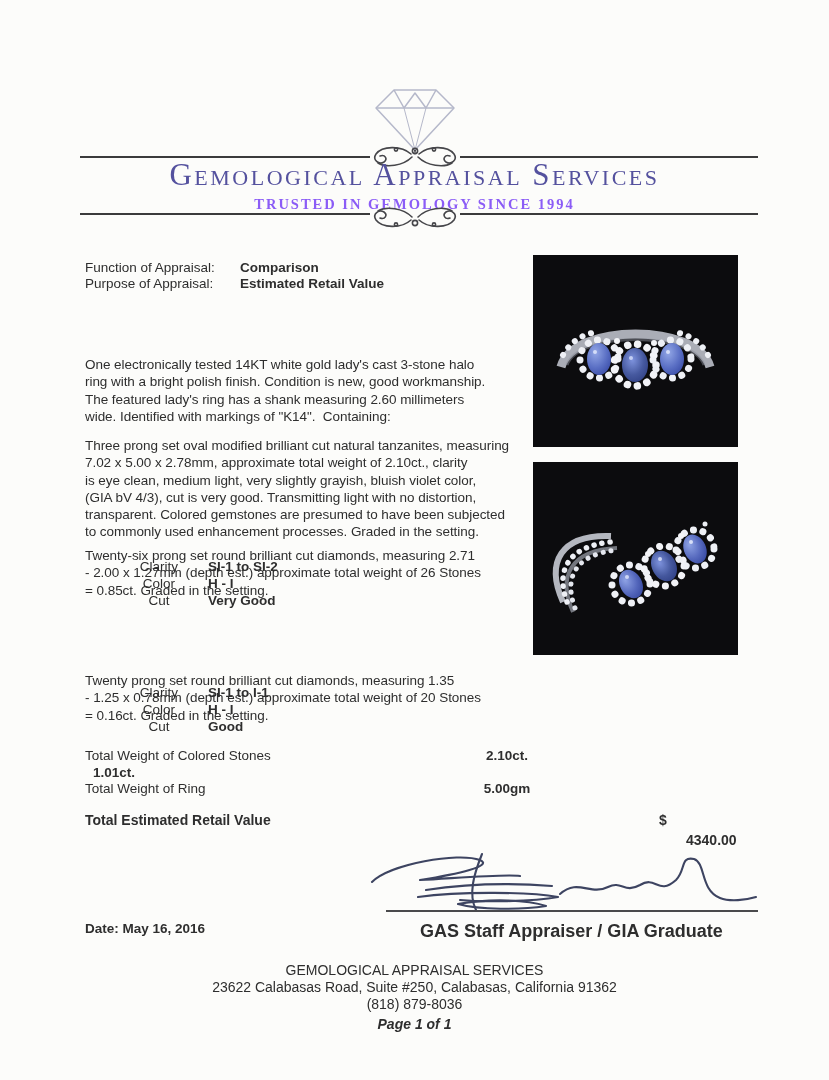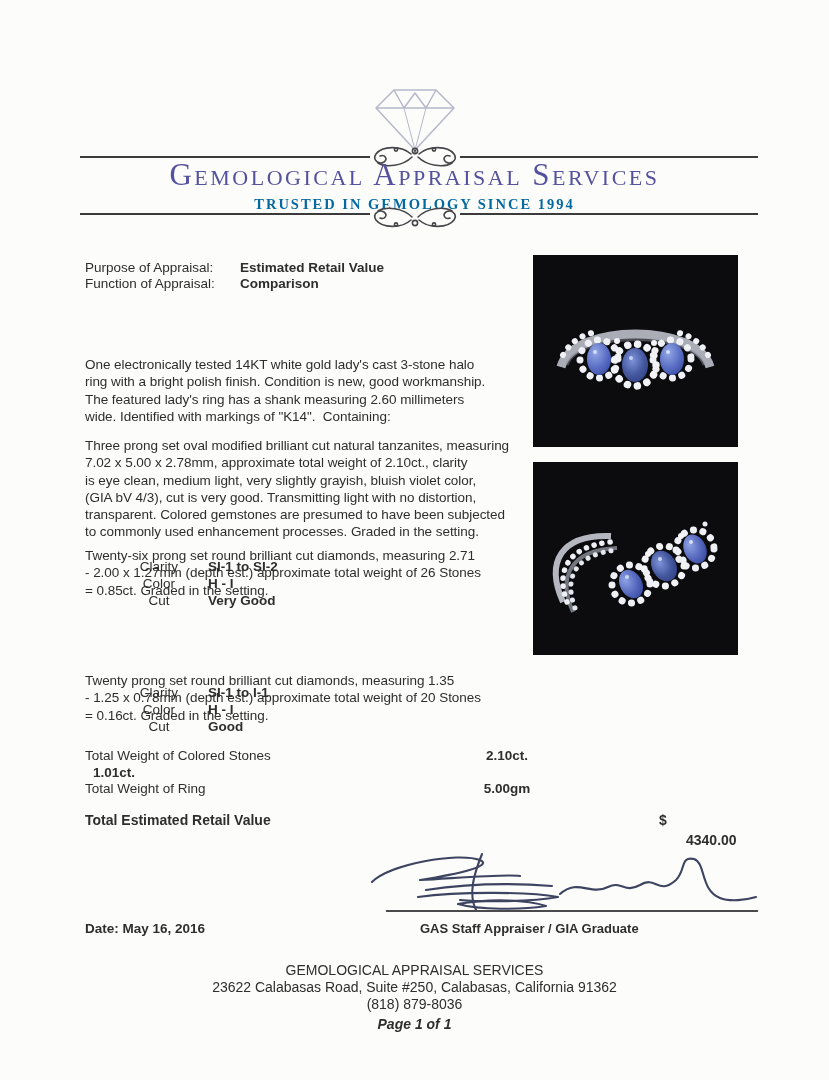--- a/index.html
+++ b/index.html
@@ -13,21 +13,21 @@
   .para { white-space:pre; font-size:13.5px; line-height:17.3px; letter-spacing:-0.05px;margin-top:48px; }
   .rule { height:0; border-top:2px solid #3b3b3c; }
   .center { left:0; width:829px; text-align:center; }
 
   .title {
     font-family:"Liberation Serif", serif; font-variant:small-caps;
     font-size:31px; letter-spacing:2.5px; color:#54519e; font-weight:500;
   }
   .subtitle {
     font-family:"Liberation Serif", serif; font-size:14.5px;
-    letter-spacing:2px; color:#0369a1; font-weight:bold;
+    letter-spacing:2px; color:#8b5cf6; font-weight:bold;
   }
 
   .meta-row { display:flex; font-size:13.5px; line-height:16.3px; }
   .meta-label { width:155px; }
 
   .grade-row { display:flex; font-size:13.5px; line-height:17.2px; }
   .grade-label { width:98px;text-align:center; }
 
   .total-row { display:flex; font-size:13.5px; line-height:16.6px;align-items:flex-end; }
   .total-label { width:393px; }
@@ -90,26 +90,26 @@
       <g transform="translate(96,0) scale(-1,1)">
         <path d="M44,10 C34,1 15,2 9,10 C5,16 12,21 17,18 C21,15 18,10 13,12"></path>
         <path d="M45,13 C36,22 19,24 11,19"></path>
         <circle cx="29" cy="5.5" r="1.6"></circle>
       </g>
     </g>
   </svg>
 
   <div class="abs" style="left:85px; top:260px;">
     <div class="meta-row">
+      <span class="meta-label">Function of Appraisal:</span>
+      <span class="b">Comparison</span>
+    </div>
+    <div class="meta-row">
       <span class="meta-label">Purpose of Appraisal:</span>
       <span class="b">Estimated Retail Value</span>
-    </div>
-    <div class="meta-row">
-      <span class="meta-label">Function of Appraisal:</span>
-      <span class="b">Comparison</span>
     </div>
   </div>
 
   <div class="abs para" style="left:85px; top:308px;">One electronically tested 14KT white gold lady's cast 3-stone halo
 ring with a bright polish finish. Condition is new, good workmanship.
 The featured lady's ring has a shank measuring 2.60 millimeters
 wide. Identified with markings of "K14".  Containing:</div>
 
   <div class="abs para" style="left:85px; top:389px;">Three prong set oval modified brilliant cut natural tanzanites, measuring
 7.02 x 5.00 x 2.78mm, approximate total weight of 2.10ct., clarity
@@ -245,20 +245,20 @@
       <path d="M64,40 C110,33 152,33 190,36"></path>
       <path d="M56,47 C100,41 168,42 196,47 C170,52 120,52 98,50"></path>
       <path d="M120,4 C112,24 106,44 114,60"></path>
       <path d="M96,54 C130,48 166,50 184,56 C158,60 118,60 96,54"></path>
       <path d="M198,44 C216,28 228,46 246,37 C260,30 262,44 278,35 C294,25 296,46 314,30 C324,20 318,6 332,9 C344,13 338,40 358,48 C368,52 384,50 394,47"></path>
     </g>
   </svg>
   <div class="abs sig-line" style="left:386px; top:910px; width:372px;"></div>
 
   <div class="abs b" style="left:85px; top:921px; font-size:13.5px;">Date: May 16, 2016</div>
-  <div class="abs b" style="left:420px; top:921px; font-size:13px;">GAS Staff Appraiser / GIA Graduate</div>
+  <div class="abs b" style="left:420px; top:921px; font-size:18px;">GAS Staff Appraiser / GIA Graduate</div>
 
   <div class="abs center footer-text" style="top:962px;">GEMOLOGICAL APPRAISAL SERVICES</div>
   <div class="abs center footer-text" style="top:979px;">23622 Calabasas Road, Suite #250, Calabasas, California 91362</div>
   <div class="abs center footer-text" style="top:996px;">(818) 879-8036</div>
   <div class="abs center footer-text b" style="top:1016px;font-style:italic;">Page 1 of 1</div>
 
 </div>
 
 </body></html>

